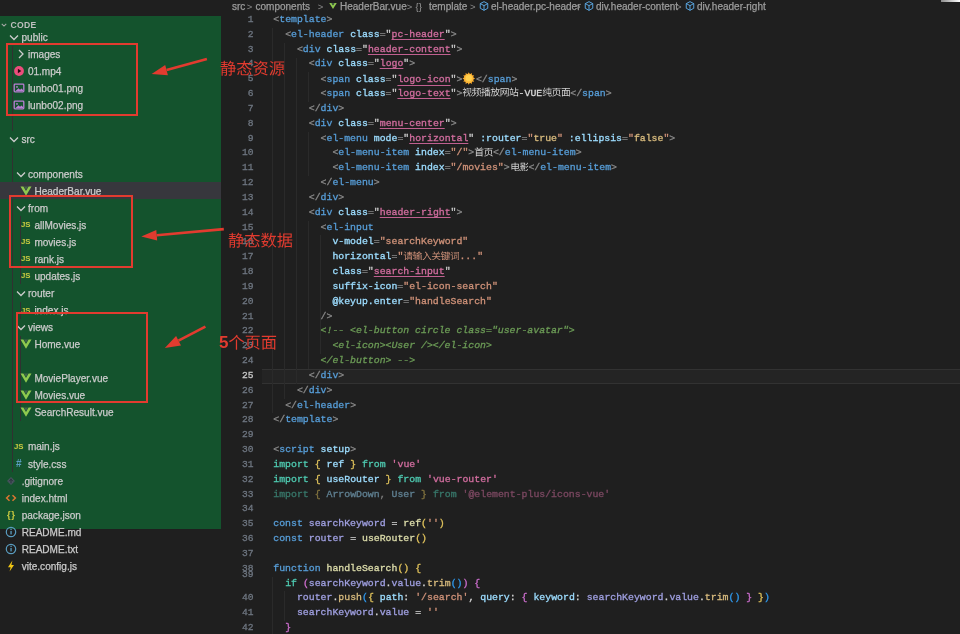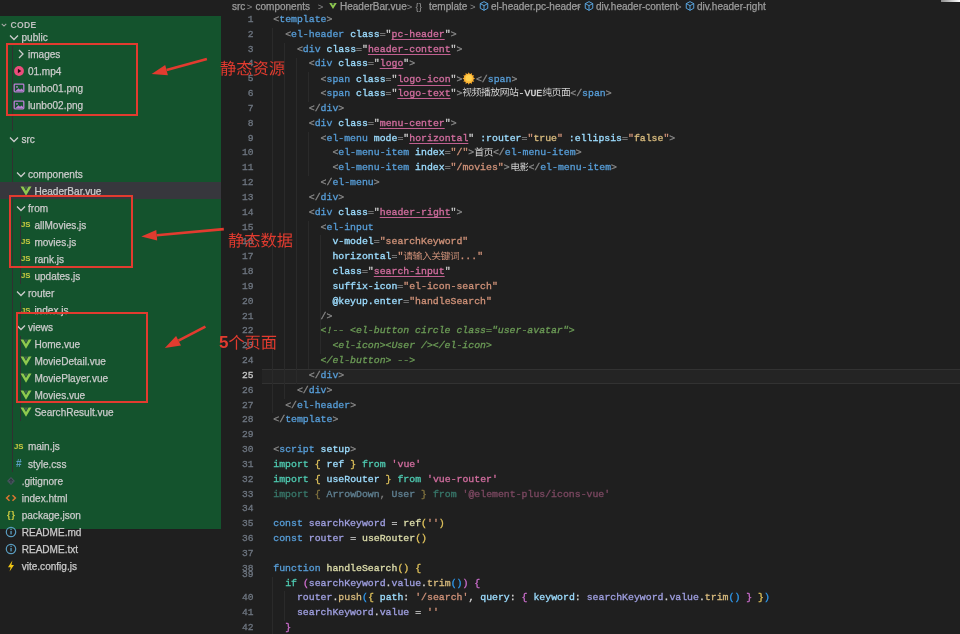--- a/index.html
+++ b/index.html
@@ -172,27 +172,20 @@
           <path d="M4 6.5 L8 10.5 L12 6.5" stroke="#cccccc" stroke-width="1.3" fill="none"></path>
         </svg>
         <span class="slab" style="left:28px">views</span>
       </div>
 <div class="srow" style="top:319.6px;">
         <svg class="si" style="left:17.8px;top:0.5px" viewBox="0 0 16 16">
           <path d="M2.5 3.5 L5.4 3.5 L8 7.9 L10.6 3.5 L13.5 3.5 L8 12.8 Z" fill="#8fc84f"></path>
           <path d="M5.9 3.5 L8 7.1 L10.1 3.5 Z" fill="#42634a"></path>
         </svg>
         <span class="slab" style="left:34.4px">Home.vue</span>
-      </div>
-<div class="srow" style="top:336.6px;">
-        <svg class="si" style="left:17.8px;top:0.5px" viewBox="0 0 16 16">
-          <path d="M2.5 3.5 L5.4 3.5 L8 7.9 L10.6 3.5 L13.5 3.5 L8 12.8 Z" fill="#8fc84f"></path>
-          <path d="M5.9 3.5 L8 7.1 L10.1 3.5 Z" fill="#42634a"></path>
-        </svg>
-        <span class="slab" style="left:34.4px">MovieDetail.vue</span>
       </div>
 <div class="srow" style="top:353.7px;">
         <svg class="si" style="left:17.8px;top:0.5px" viewBox="0 0 16 16">
           <path d="M2.5 3.5 L5.4 3.5 L8 7.9 L10.6 3.5 L13.5 3.5 L8 12.8 Z" fill="#8fc84f"></path>
           <path d="M5.9 3.5 L8 7.1 L10.1 3.5 Z" fill="#42634a"></path>
         </svg>
         <span class="slab" style="left:34.4px">MoviePlayer.vue</span>
       </div>
 <div class="srow" style="top:370.8px;">
         <svg class="si" style="left:17.8px;top:0.5px" viewBox="0 0 16 16">

